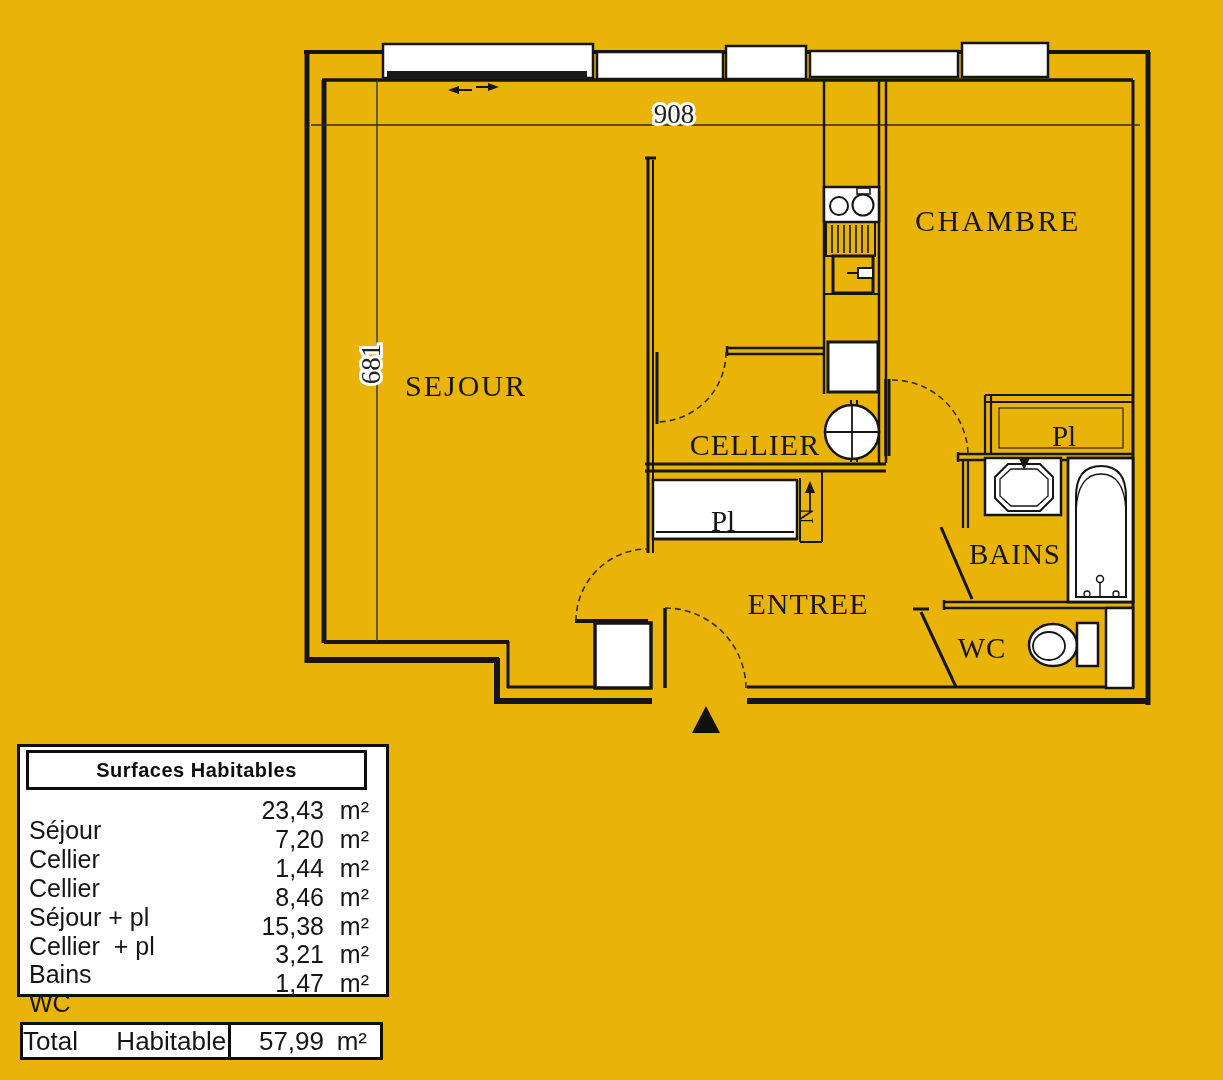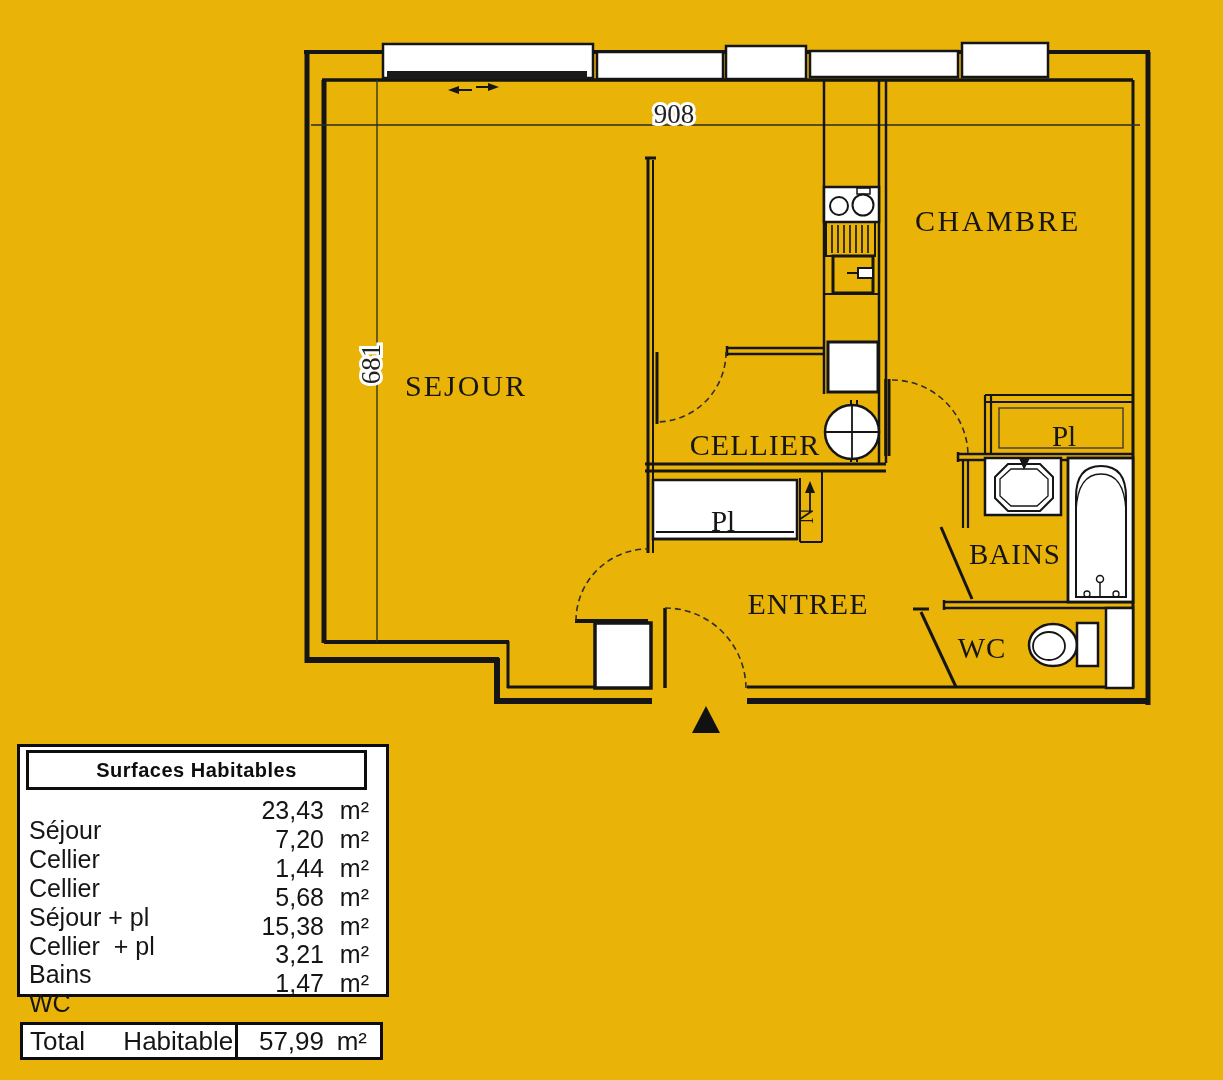--- a/index.html
+++ b/index.html
@@ -14,21 +14,21 @@
   .surf-header{margin:3px 19px 0 6px;border:3px solid #0d0d0d;height:34px;line-height:34px;
                text-align:center;font-size:20px;font-weight:bold;letter-spacing:.5px;color:#0d0d0d;}
   .surf-rows{margin-top:6px;}
   .srow{position:relative;height:28.9px;font-size:25px;color:#151515;}
   .srow .lbl{position:absolute;left:9px;top:0;white-space:pre;margin-top:20px;}
   .srow .num{position:absolute;right:62px;top:0;width:120px;text-align:right;}
   .srow .unit{position:absolute;right:17px;top:0;}
   
   .total{position:absolute;left:20px;top:1022px;width:357px;height:32px;
          border:3px solid #0d0d0d;background:#fff;display:flex;font-size:26px;color:#151515;}
-  .total .cell-l{width:205px;border-right:3px solid #0d0d0d;padding-left:7px;
+  .total .cell-l{width:205px;border-right:3px solid #0d0d0d;padding-left:0;
                  line-height:32px;word-spacing:12px;white-space:pre;}
   .total .cell-r{flex:1;position:relative;line-height:32px;}
   .total .num{position:absolute;right:56px;top:0;}
   .total .unit{position:absolute;right:13px;top:0;}
 </style>
 </head>
 <body>
 
 <div class="page">
 
@@ -208,21 +208,21 @@
       <span class="num">7,20</span>
       <span class="unit">m²</span>
     </div>
     <div class="srow">
       <span class="lbl">Cellier</span>
       <span class="num">1,44</span>
       <span class="unit">m²</span>
     </div>
     <div class="srow">
       <span class="lbl">Séjour + pl</span>
-      <span class="num">5,68</span>
+      <span class="num">8,46</span>
       <span class="unit">m²</span>
     </div>
     <div class="srow">
       <span class="lbl">Cellier  + pl</span>
       <span class="num">15,38</span>
       <span class="unit">m²</span>
     </div>
     <div class="srow">
       <span class="lbl">Bains</span>
       <span class="num">3,21</span>

